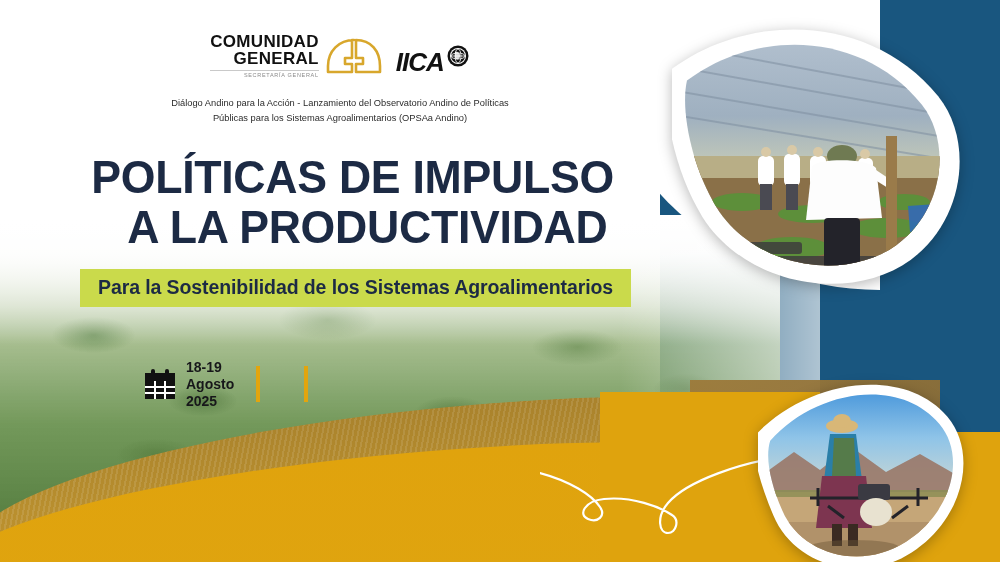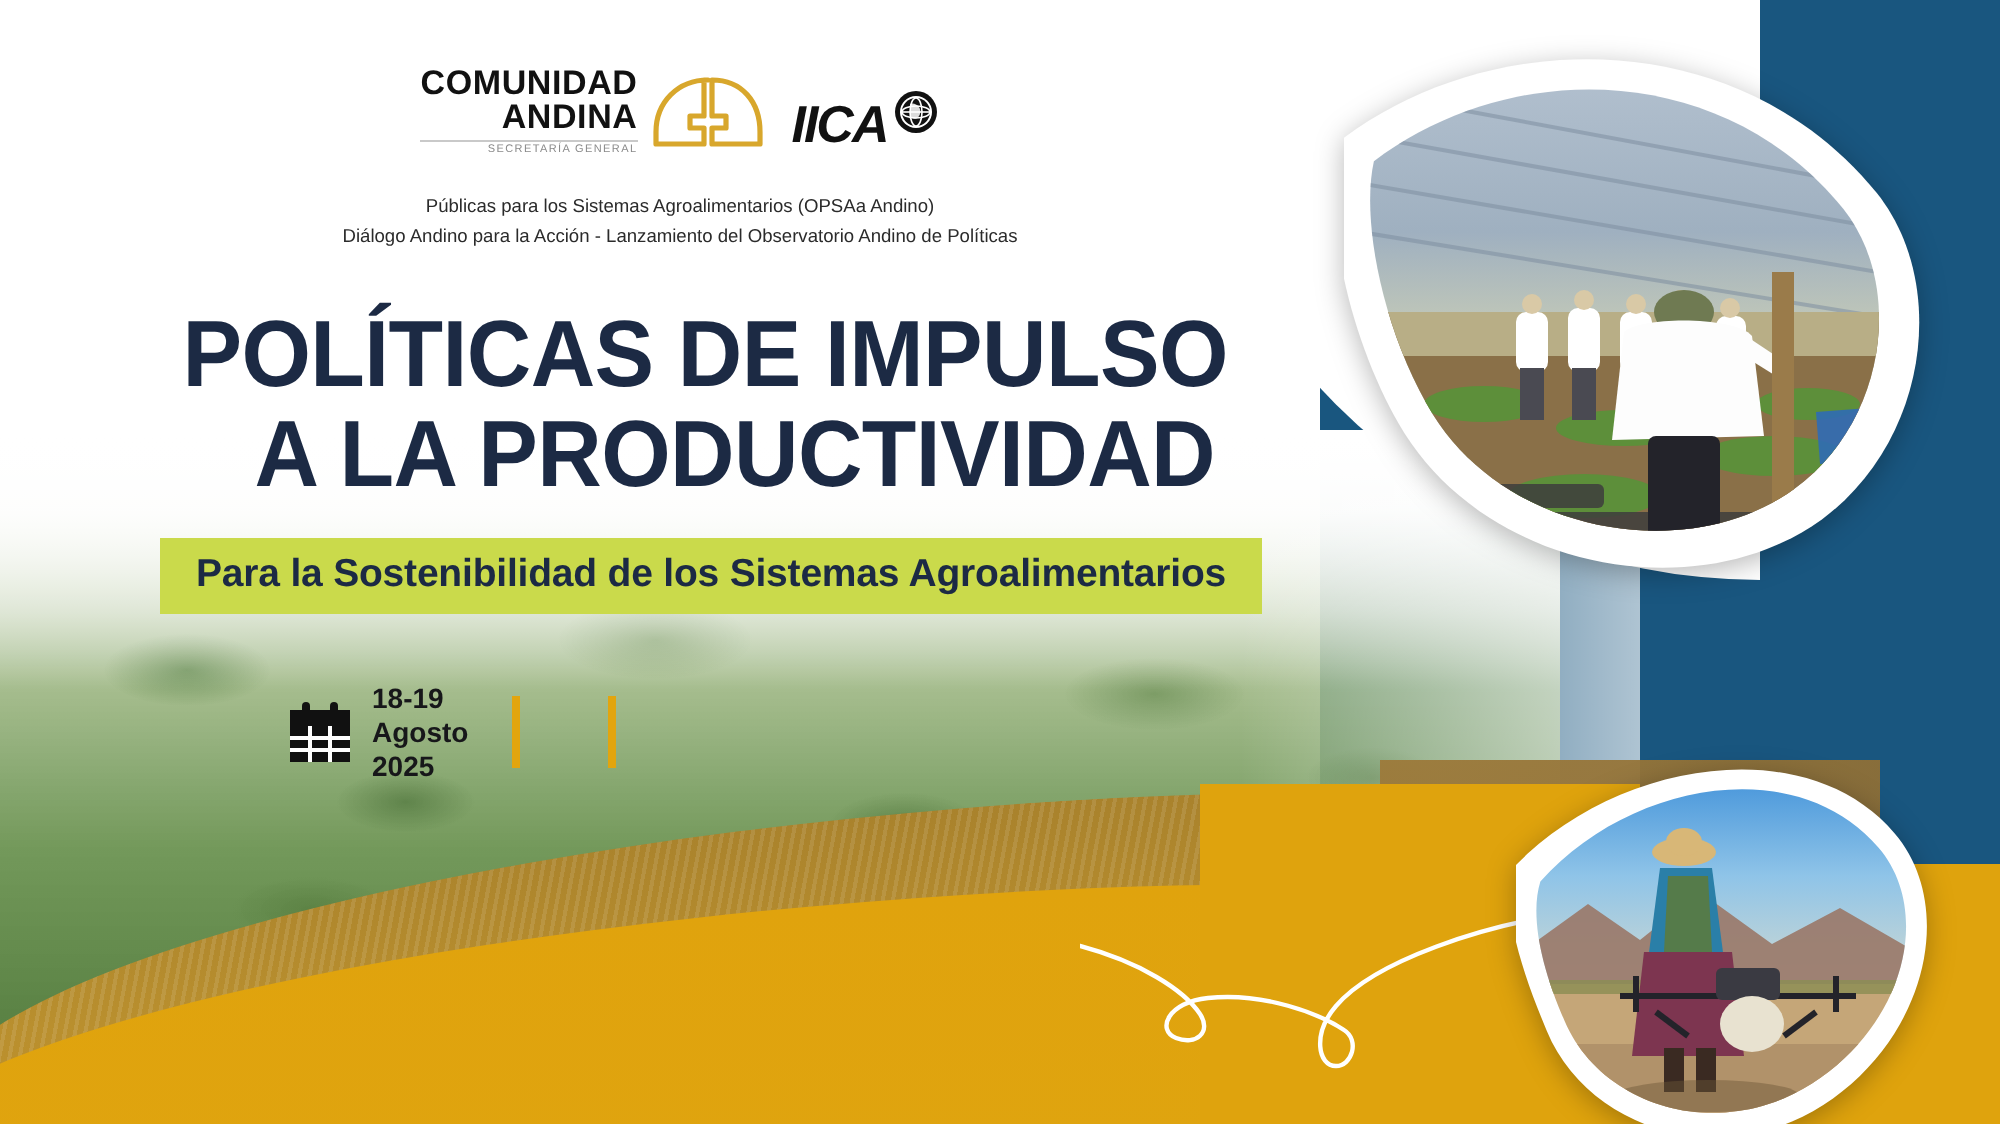--- a/index.html
+++ b/index.html
@@ -139,21 +139,21 @@
     padding:7px 18px 8px 18px;
   }
   .banner-text {
     font-size:19.5px; font-weight:bold; color:#1c2a44;
     letter-spacing:-.1px;
     font-family:"Liberation Sans Narrow","Liberation Sans",sans-serif;
     margin-top:26px;
   }
 
   .info-row {
-    margin-top:34px; margin-left:143px;
+    margin-top:52px; margin-left:143px;
     display:flex; align-items:center; gap:0;
   }
   .info-item { display:flex; align-items:center; gap:9px; }
   .info-text {
     font-size:14px; font-weight:bold; color:#17171a; line-height:1.22;
     white-space:pre-line;
   }
   .divider {
     width:4px; height:36px; background:#e2a50e;
     margin:0 22px;
@@ -320,21 +320,21 @@
   </svg>
 
   <div class="content">
 
     
     <div class="logos">
 
       <div class="ca-logo">
         <div class="ca-words">
           <div class="l1">COMUNIDAD</div>
-          <div class="l2">ANDINA</div>
+          <div class="l2">GENERAL</div>
           <div class="l3">SECRETARÍA GENERAL</div>
         </div>
         <svg class="icon-svg" width="56" height="36" viewBox="0 0 56 36">
           <path d="M28 2 C 13 2, 2 13, 2 28 L 2 34 L 26 34 L 26 26 L 19 26 L 19 20 L 26 20 L 26 2 Z" fill="none" stroke="#d8a72c" stroke-width="2.6" stroke-linejoin="round"></path>
           <path d="M30 2 C 45 2, 54 13, 54 28 L 54 34 L 30 34 L 30 26 L 37 26 L 37 20 L 30 20 L 30 2 Z" fill="none" stroke="#d8a72c" stroke-width="2.6" stroke-linejoin="round"></path>
         </svg>
       </div>
 
       <div class="iica-logo">
         <span class="iica-text">IICA</span>
@@ -348,22 +348,22 @@
             <path d="M5 12 H19"></path>
           </g>
           <path d="M9 8 C 12 7, 15 10, 14 13 C 13 16, 10 16, 9 14 Z" fill="#fff" opacity=".85"></path>
         </svg>
       </div>
 
     </div>
 
     
     <div class="eyebrow">
+      <div>Diálogo Andino para la Acción - Lanzamiento del Observatorio Andino de Políticas</div>
       <div>Públicas para los Sistemas Agroalimentarios (OPSAa Andino)</div>
-      <div>Diálogo Andino para la Acción - Lanzamiento del Observatorio Andino de Políticas</div>
     </div>
 
     
     <div class="title">
       <div class="l1">POLÍTICAS DE IMPULSO</div>
       <div class="l2">A LA PRODUCTIVIDAD</div>
     </div>
 
     
     <div class="banner">

